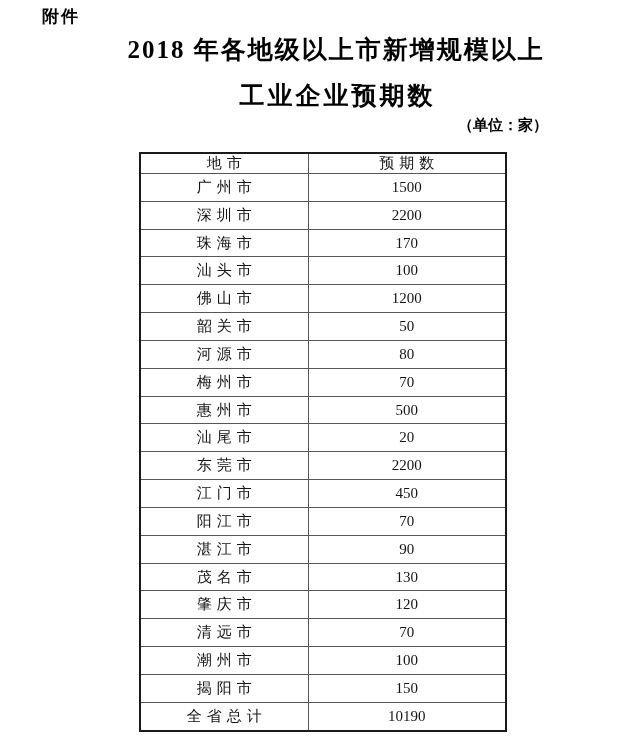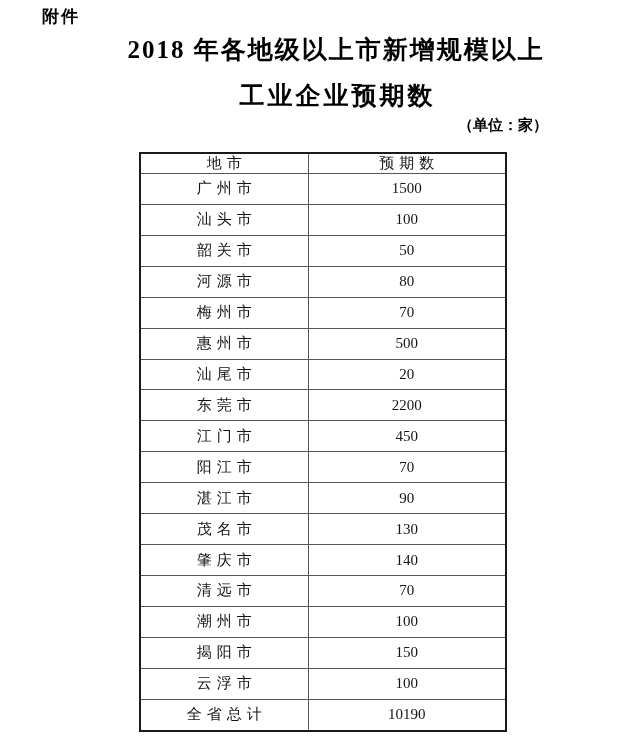--- a/index.html
+++ b/index.html
@@ -115,27 +115,39 @@
         <th class="cjk-cell">地市</th>
         <th class="cjk-cell">预期数</th>
       </tr>
     </thead>
     <tbody>
     <tr>
       <td class="cjk-cell">广州市</td>
       <td class="num-cell">1500</td>
     </tr>
 
-
+    <tr>
+      <td class="cjk-cell">深圳市</td>
+      <td class="num-cell">2200</td>
+    </tr>
+
+    <tr>
+      <td class="cjk-cell">珠海市</td>
+      <td class="num-cell">170</td>
+    </tr>
 
     <tr>
       <td class="cjk-cell">汕头市</td>
       <td class="num-cell">100</td>
     </tr>
 
+    <tr>
+      <td class="cjk-cell">佛山市</td>
+      <td class="num-cell">1200</td>
+    </tr>
 
     <tr>
       <td class="cjk-cell">韶关市</td>
       <td class="num-cell">50</td>
     </tr>
 
     <tr>
       <td class="cjk-cell">河源市</td>
       <td class="num-cell">80</td>
     </tr>
@@ -176,42 +188,38 @@
       <td class="num-cell">90</td>
     </tr>
 
     <tr>
       <td class="cjk-cell">茂名市</td>
       <td class="num-cell">130</td>
     </tr>
 
     <tr>
       <td class="cjk-cell">肇庆市</td>
-      <td class="num-cell">140</td>
+      <td class="num-cell">120</td>
     </tr>
 
     <tr>
       <td class="cjk-cell">清远市</td>
       <td class="num-cell">70</td>
     </tr>
 
     <tr>
       <td class="cjk-cell">潮州市</td>
       <td class="num-cell">100</td>
     </tr>
 
     <tr>
       <td class="cjk-cell">揭阳市</td>
       <td class="num-cell">150</td>
     </tr>
 
-    <tr>
-      <td class="cjk-cell">云浮市</td>
-      <td class="num-cell">100</td>
-    </tr>
 
     <tr>
       <td class="cjk-cell">全省总计</td>
       <td class="num-cell">10190</td>
     </tr>
   </tbody>
   </table>
 
 </div>
 

